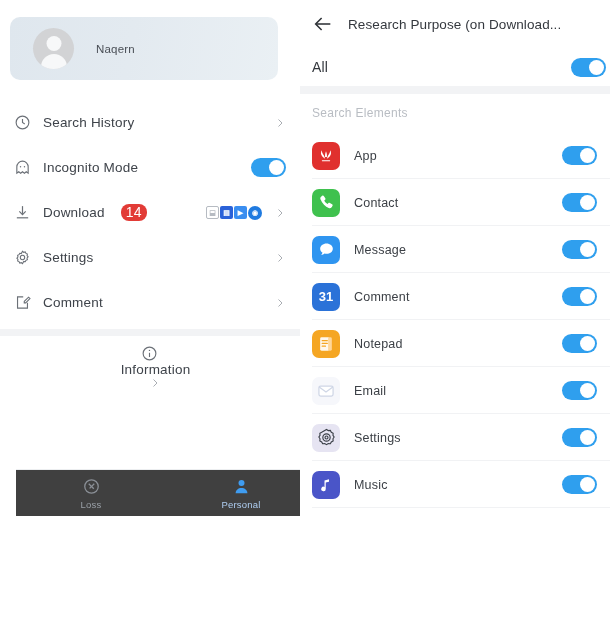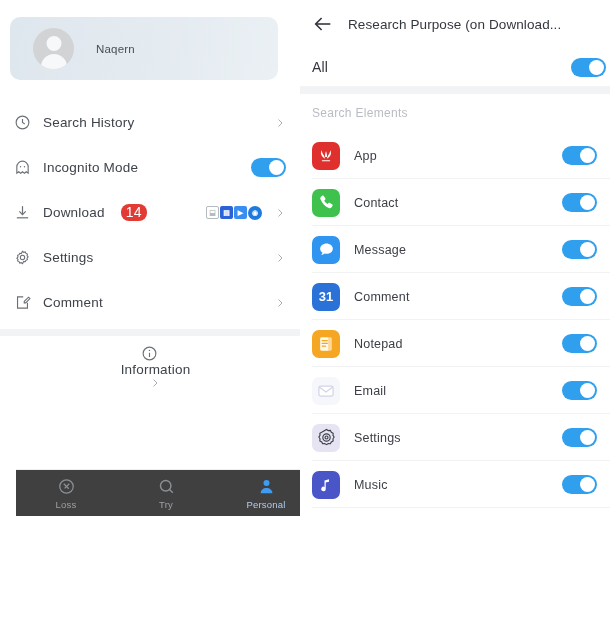--- a/index.html
+++ b/index.html
@@ -334,29 +334,20 @@
       <div class="nav-item">
         <span class="nav-ico">
           <svg width="19" height="19" viewBox="0 0 24 24" fill="none" stroke="currentColor" stroke-width="1.6">
             <circle cx="12" cy="12" r="8.5"></circle>
               <path d="M15.5 8.5L9.6 14.4"></path>
               <path d="M8.5 8.5l6.4 6.4"></path>
           </svg>
         </span>
         <span class="nav-label">Loss</span>
       </div>
-      <div class="nav-item">
-        <span class="nav-ico">
-          <svg width="19" height="19" viewBox="0 0 24 24" fill="none" stroke="currentColor" stroke-width="1.8">
-            <circle cx="11" cy="11" r="6.6"></circle>
-              <path d="M15.8 15.8L20 20"></path>
-          </svg>
-        </span>
-        <span class="nav-label">Try</span>
-      </div>
       <div class="nav-item active">
         <span class="nav-ico">
           <svg width="19" height="19" viewBox="0 0 24 24" fill="currentColor">
             <circle cx="12" cy="7.6" r="3.8"></circle>
               <path d="M4.6 20.5c0-4.1 3.3-6.6 7.4-6.6s7.4 2.5 7.4 6.6z"></path>
           </svg>
         </span>
         <span class="nav-label">Personal</span>
       </div>
     </div>

